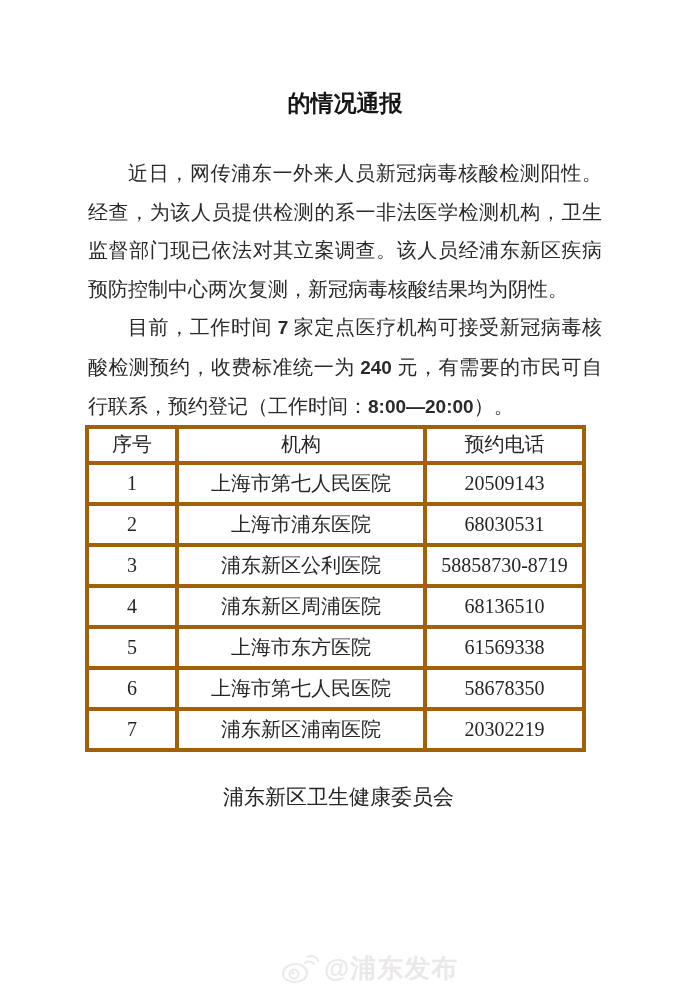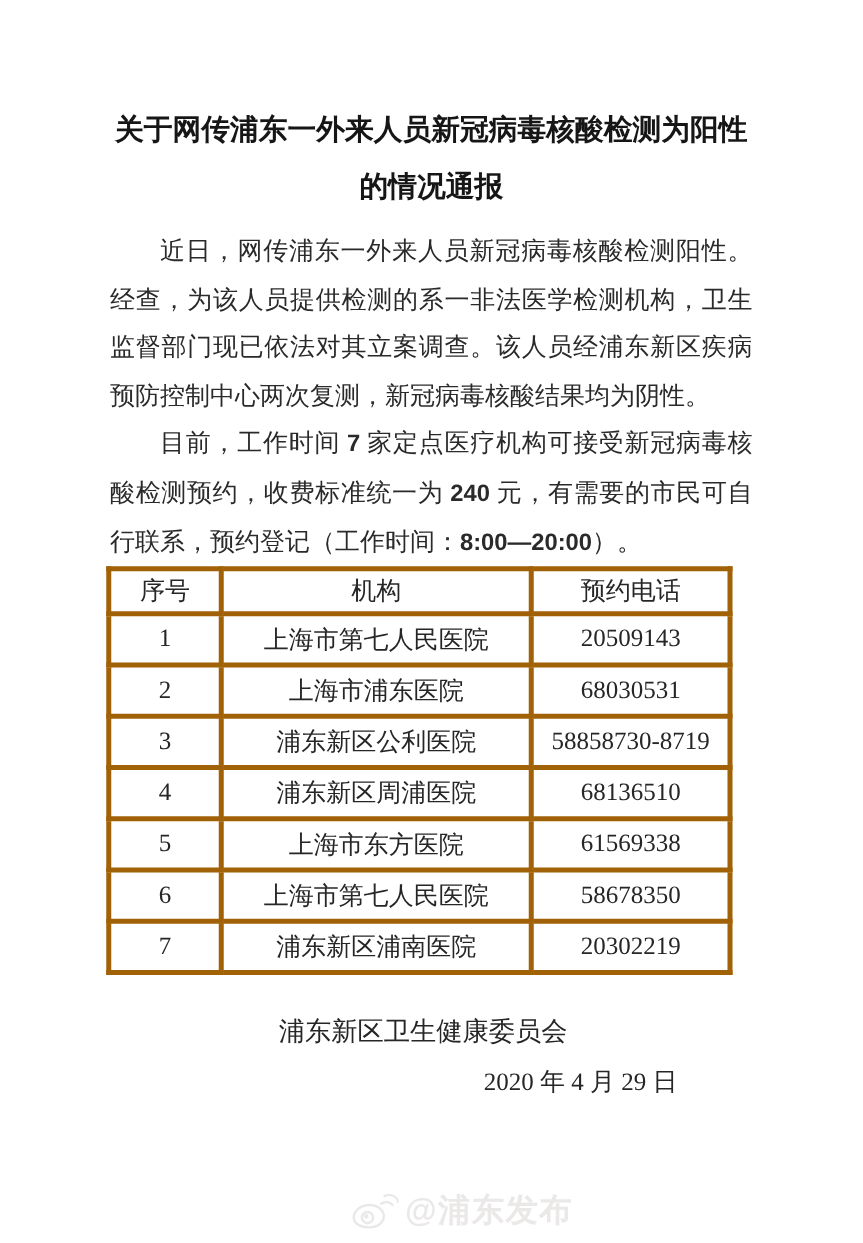--- a/index.html
+++ b/index.html
@@ -29,21 +29,21 @@
     color: #161616;
   }
   .body-para {
     margin: 0;
     font-size: 20px;
     line-height: 38.5px;
     text-indent: 2em;
     text-align: justify;
     color: #2a2a2a;
   }
-  .para-1 { margin-top: 10px; }
+  .para-1 { margin-top: 28px; }
   .num {
     font-family: "Liberation Sans", "DejaVu Sans", sans-serif;
     font-weight: 600;
     font-size: 19px;
   }
   table.appt-table {
     border-collapse: collapse;
     table-layout: fixed;
     width: 497px;
     margin-left: -3px;
@@ -91,21 +91,20 @@
     user-select: none;
   }
   .watermark svg { display: block; }
 </style>
 </head>
 <body>
 
 <div class="page">
 
   <h1 class="doc-title">
-    <div>关于网传浦东一外来人员新冠病毒核酸检测为阳性</div>
     <div>的情况通报</div>
   </h1>
 
   <p class="body-para para-1">近日，网传浦东一外来人员新冠病毒核酸检测阳性。经查，为该人员提供检测的系一非法医学检测机构，卫生监督部门现已依法对其立案调查。该人员经浦东新区疾病预防控制中心两次复测，新冠病毒核酸结果均为阴性。</p>
 
   <p class="body-para para-2"><span>目前，工作时间 </span><span class="num">7</span><span> 家定点医疗机构可接受新冠病毒核酸检测预约，收费标准统一为 </span><span class="num">240</span><span> 元，有需要的市民可自行联系，预约登记（工作时间：</span><span class="num">8:00—20:00</span><span>）。</span></p>
 
   <table class="appt-table">
     <colgroup>
       <col style="width:90px">
@@ -152,21 +151,20 @@
       </tr>
       <tr>
         <td>7</td>
         <td>浦东新区浦南医院</td>
         <td>20302219</td>
       </tr>
     </tbody>
   </table>
 
   <div class="signature">浦东新区卫生健康委员会</div>
-  <div class="sign-date">2020 年 4 月 29 日</div>
 
   <div class="watermark">
     <span>
       <svg width="38" height="28" viewBox="0 0 38 28" fill="none" stroke="currentColor" stroke-width="2" stroke-linecap="round">
         <path d="M15 9 C 7 9, 2 14, 2 19 C 2 24, 8 27, 14 27 C 21 27, 26 23, 26 18 C 26 13, 21 9, 15 9 Z"></path>
         <circle cx="13" cy="19" r="4.5"></circle>
         <circle cx="12" cy="18" r="0.8"></circle>
         <path d="M24 8 C 27 5.5, 31 6.5, 33 9"></path>
         <path d="M26.5 2 C 31 -0.5, 36.5 2, 37.5 6.5" stroke-width="1.8"></path>
       </svg>

